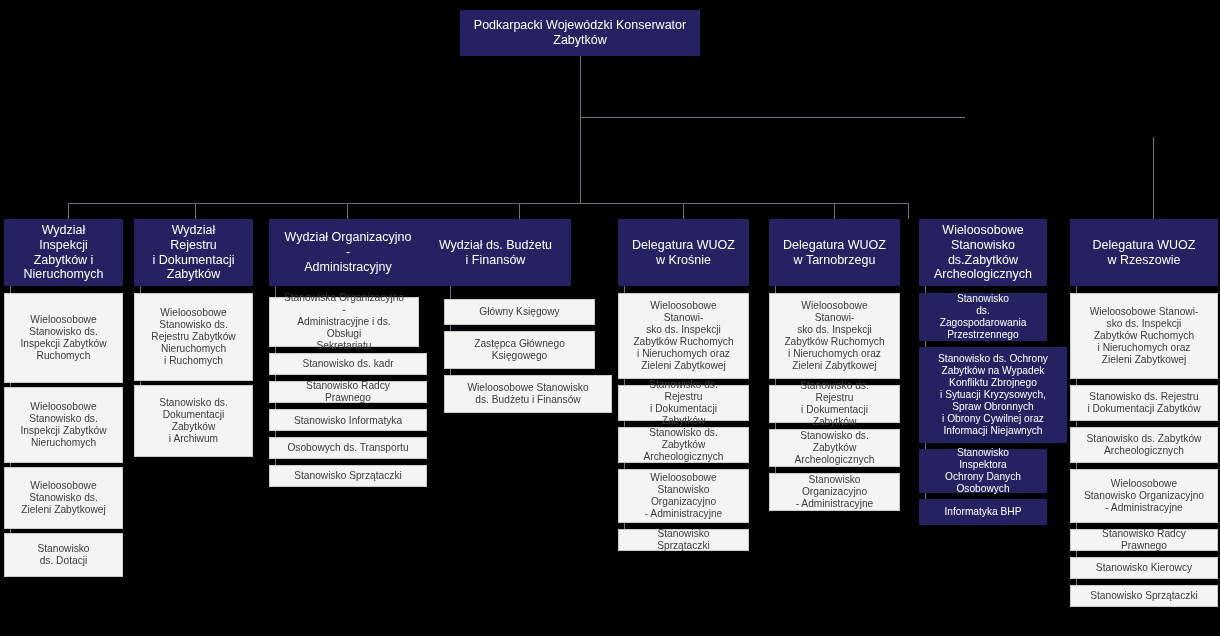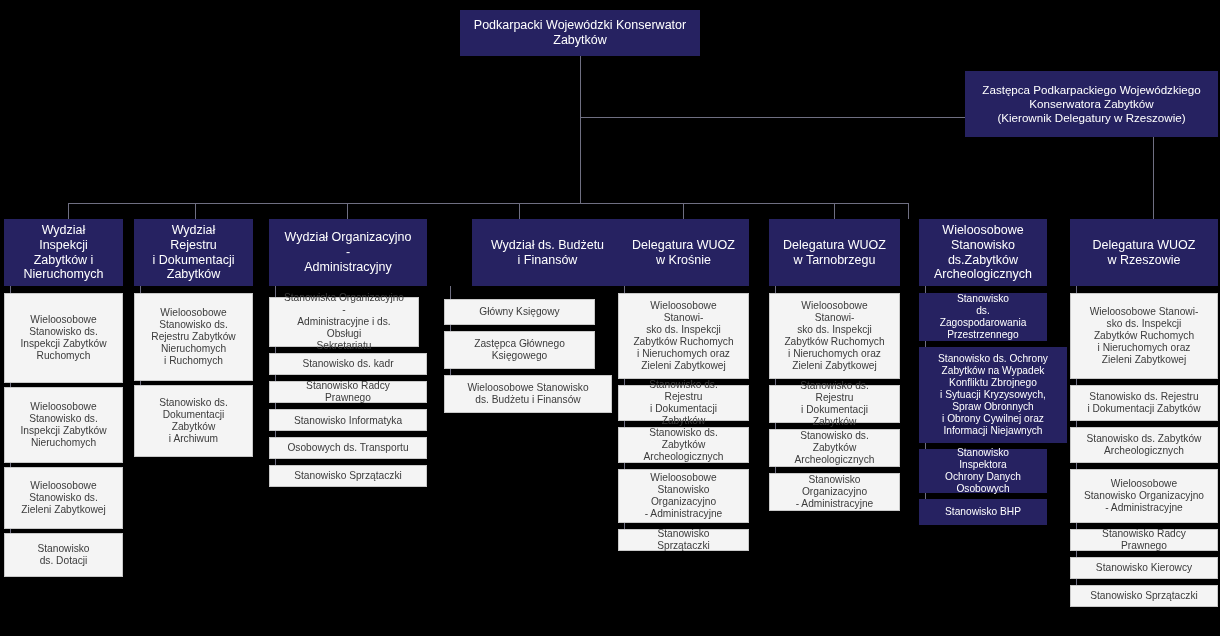--- a/index.html
+++ b/index.html
@@ -105,25 +105,20 @@
       <div class="ln h" style="left: 1076px; top: 540px;"></div>
       <div class="ln h" style="left: 1076px; top: 568px;"></div>
       <div class="ln h" style="left: 1076px; top: 596px;"></div>
     </div>
 
   <div class="box dark fs-root" style="left:460px;top:10px;width:240px;height:46px;">
     <span class="txt">Podkarpacki Wojewódzki Konserwator
 Zabytków</span>
   </div>
 
-  <div class="box dark fs-deputy" style="left:965px;top:71px;width:253px;height:66px;">
-    <span class="txt">Zastępca Podkarpackiego Wojewódzkiego
-Konserwatora Zabytków
-(Kierownik Delegatury w Rzeszowie)</span>
-  </div>
 
   <div id="columns-root">
       <div class="box dark fs-dep" style="left: 4px; top: 219px; width: 119px; height: 67px;">
         <span class="txt">Wydział Inspekcji
 Zabytków i
 Nieruchomych</span>
       </div>
       <div class="box light fs-unit-sm" style="left: 4px; top: 293px; width: 119px; height: 90px;">
         <span class="txt">Wieloosobowe
 Stanowisko ds.
@@ -180,21 +175,21 @@
       </div>
       <div class="box light fs-unit-sm" style="left: 269px; top: 409px; width: 158px; height: 22px; align-items: flex-end;">
         <span class="txt">Stanowisko Informatyka</span>
       </div>
       <div class="box light fs-unit-sm" style="left: 269px; top: 437px; width: 158px; height: 22px;">
         <span class="txt">Osobowych ds. Transportu</span>
       </div>
       <div class="box light fs-unit-sm" style="left: 269px; top: 465px; width: 158px; height: 22px;">
         <span class="txt">Stanowisko Sprzątaczki</span>
       </div>
-      <div class="box dark fs-dep" style="left: 472px; top: 219px; width: 151px; height: 67px;">
+      <div class="box dark fs-dep" style="left: 420px; top: 219px; width: 151px; height: 67px;">
         <span class="txt">Wydział ds. Budżetu
 i Finansów</span>
       </div>
       <div class="box light fs-unit-sm" style="left: 444px; top: 299px; width: 151px; height: 26px;">
         <span class="txt">Główny Księgowy</span>
       </div>
       <div class="box light fs-unit-sm" style="left: 444px; top: 331px; width: 151px; height: 38px;">
         <span class="txt">Zastępca Głównego
 Księgowego</span>
       </div>
@@ -271,21 +266,21 @@
 Spraw Obronnych
 i Obrony Cywilnej oraz
 Informacji Niejawnych</span>
       </div>
       <div class="box dark fs-unit-sm" style="left: 919px; top: 449px; width: 128px; height: 44px;">
         <span class="txt">Stanowisko Inspektora
 Ochrony Danych
 Osobowych</span>
       </div>
       <div class="box dark fs-unit-sm" style="left: 919px; top: 499px; width: 128px; height: 26px;">
-        <span class="txt">Stanowisko BHP</span>
+        <span class="txt">Informatyka BHP</span>
       </div>
       <div class="box dark fs-dep" style="left: 1070px; top: 219px; width: 148px; height: 67px;">
         <span class="txt">Delegatura WUOZ
 w Rzeszowie</span>
       </div>
       <div class="box light fs-unit-sm" style="left: 1070px; top: 293px; width: 148px; height: 86px;">
         <span class="txt">Wieloosobowe Stanowi-
 sko ds. Inspekcji
 Zabytków Ruchomych
 i Nieruchomych oraz

